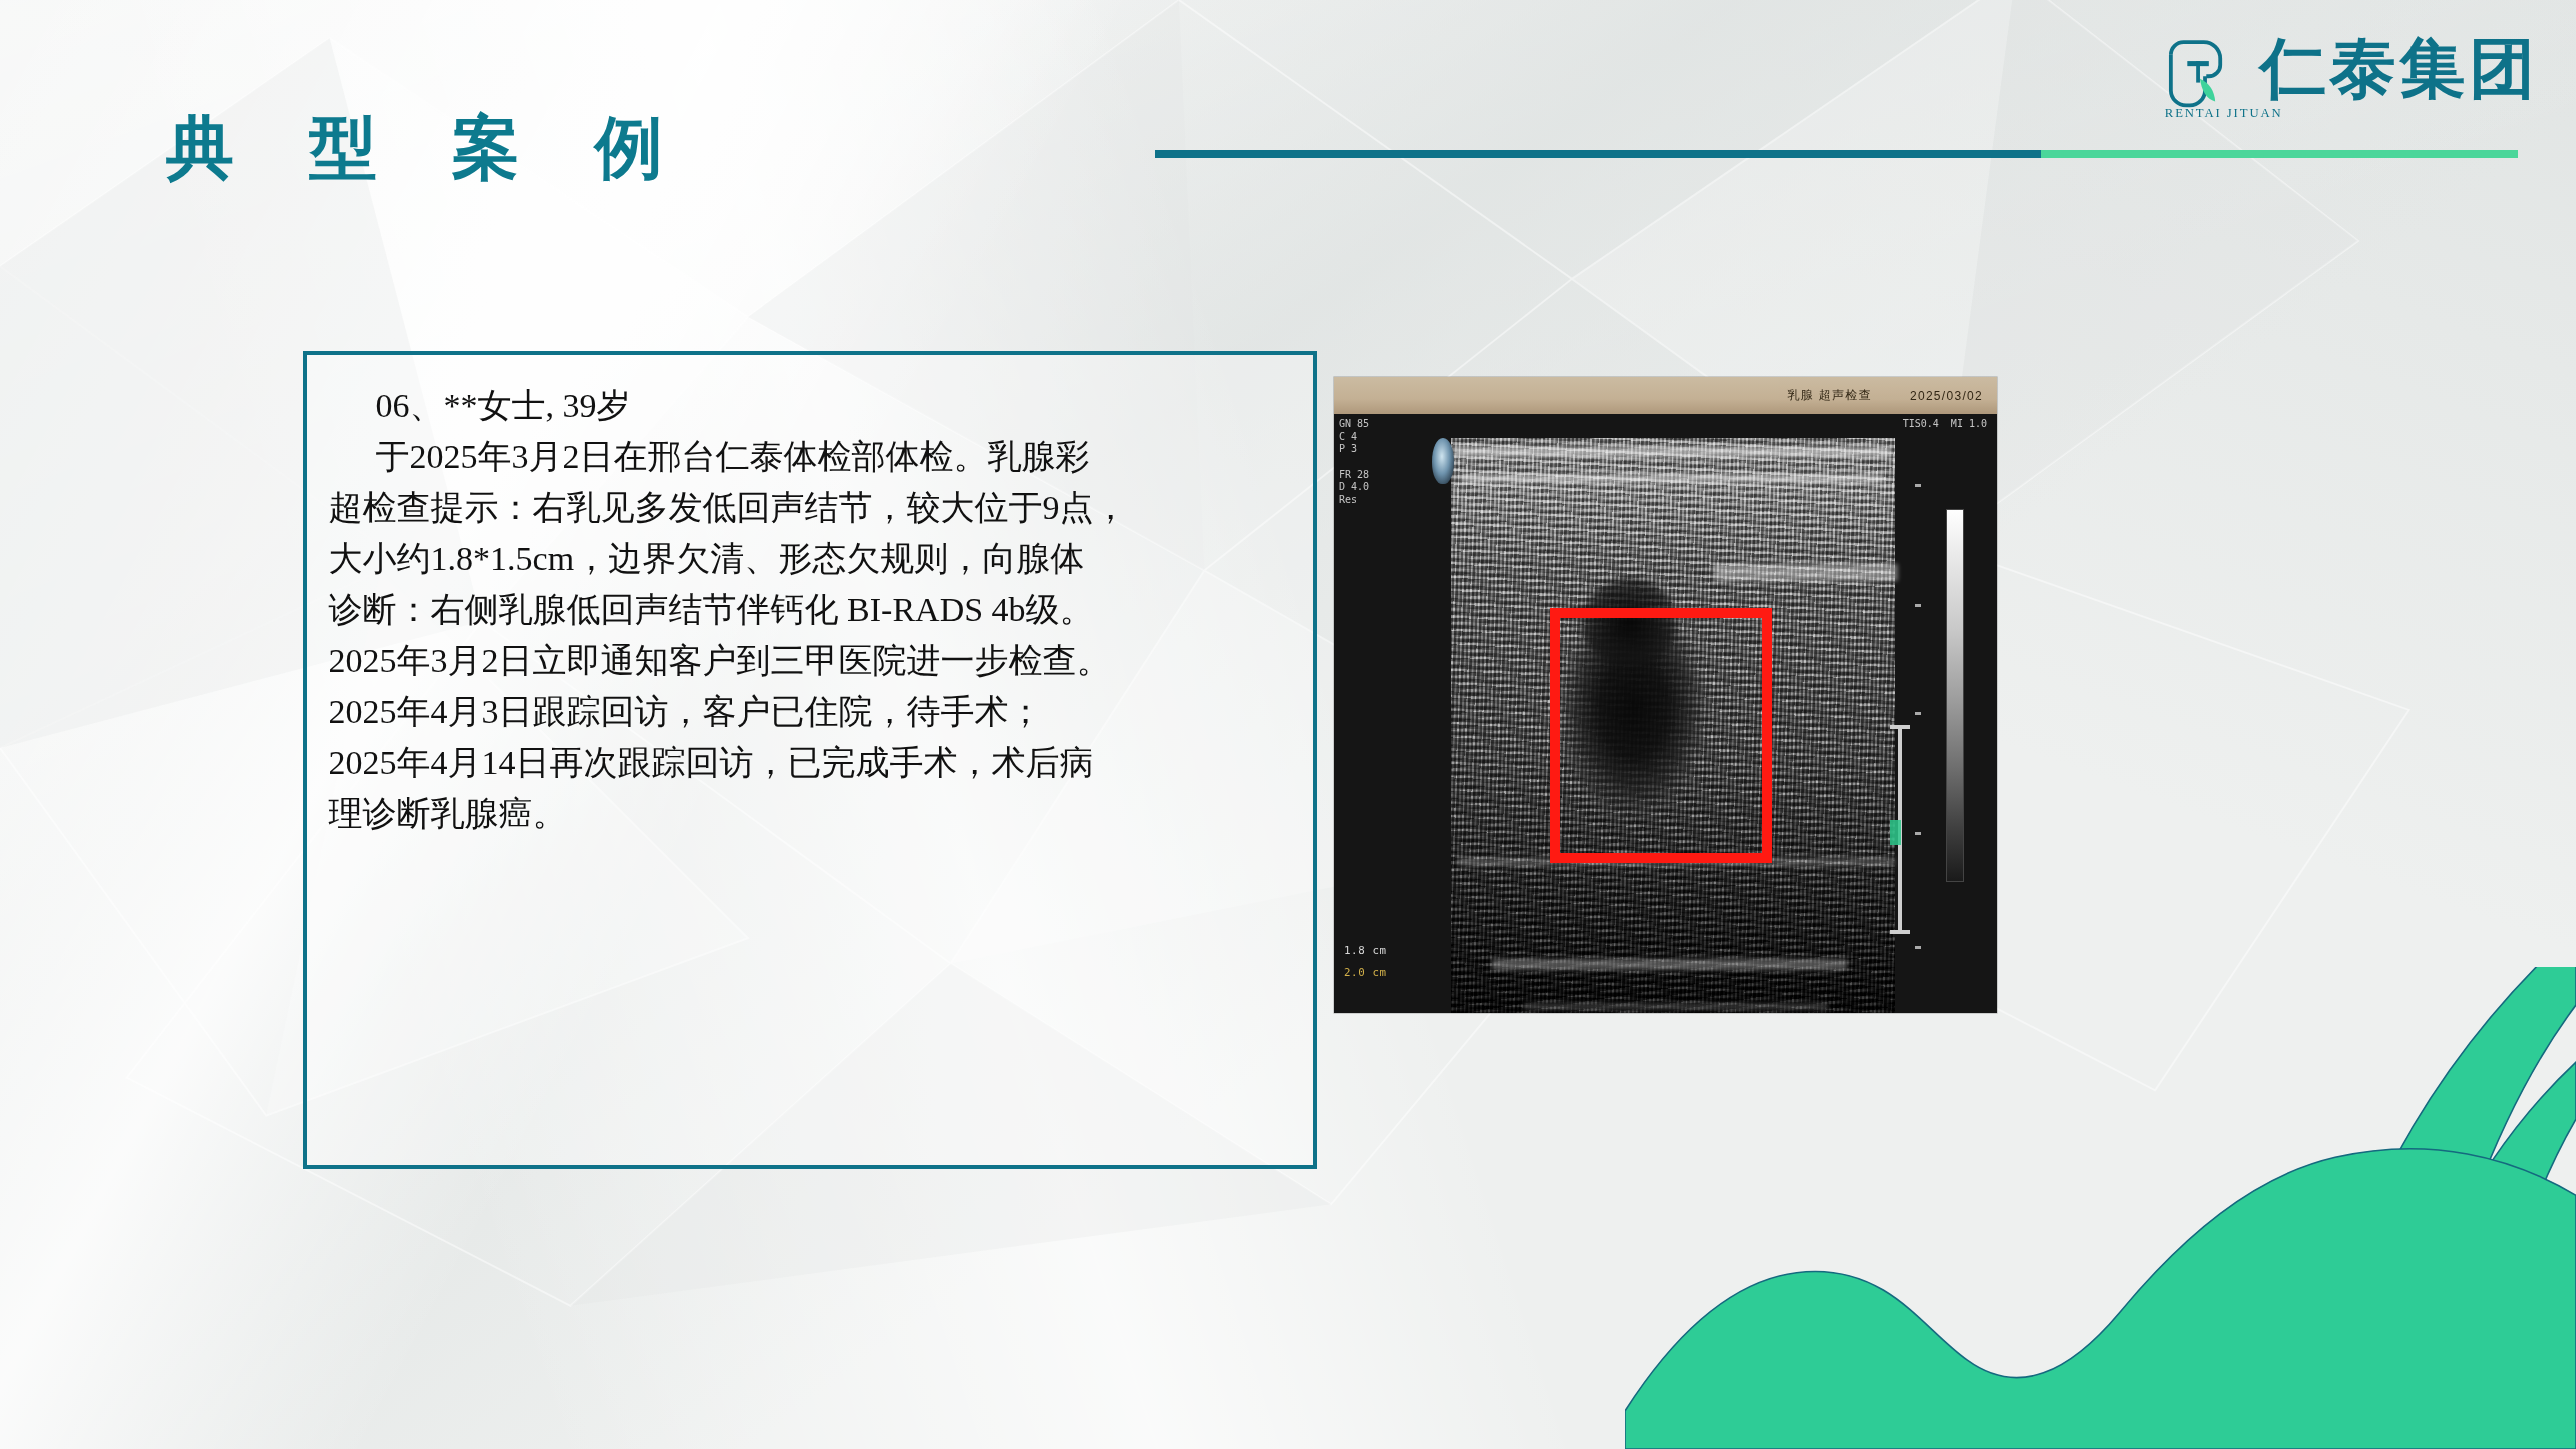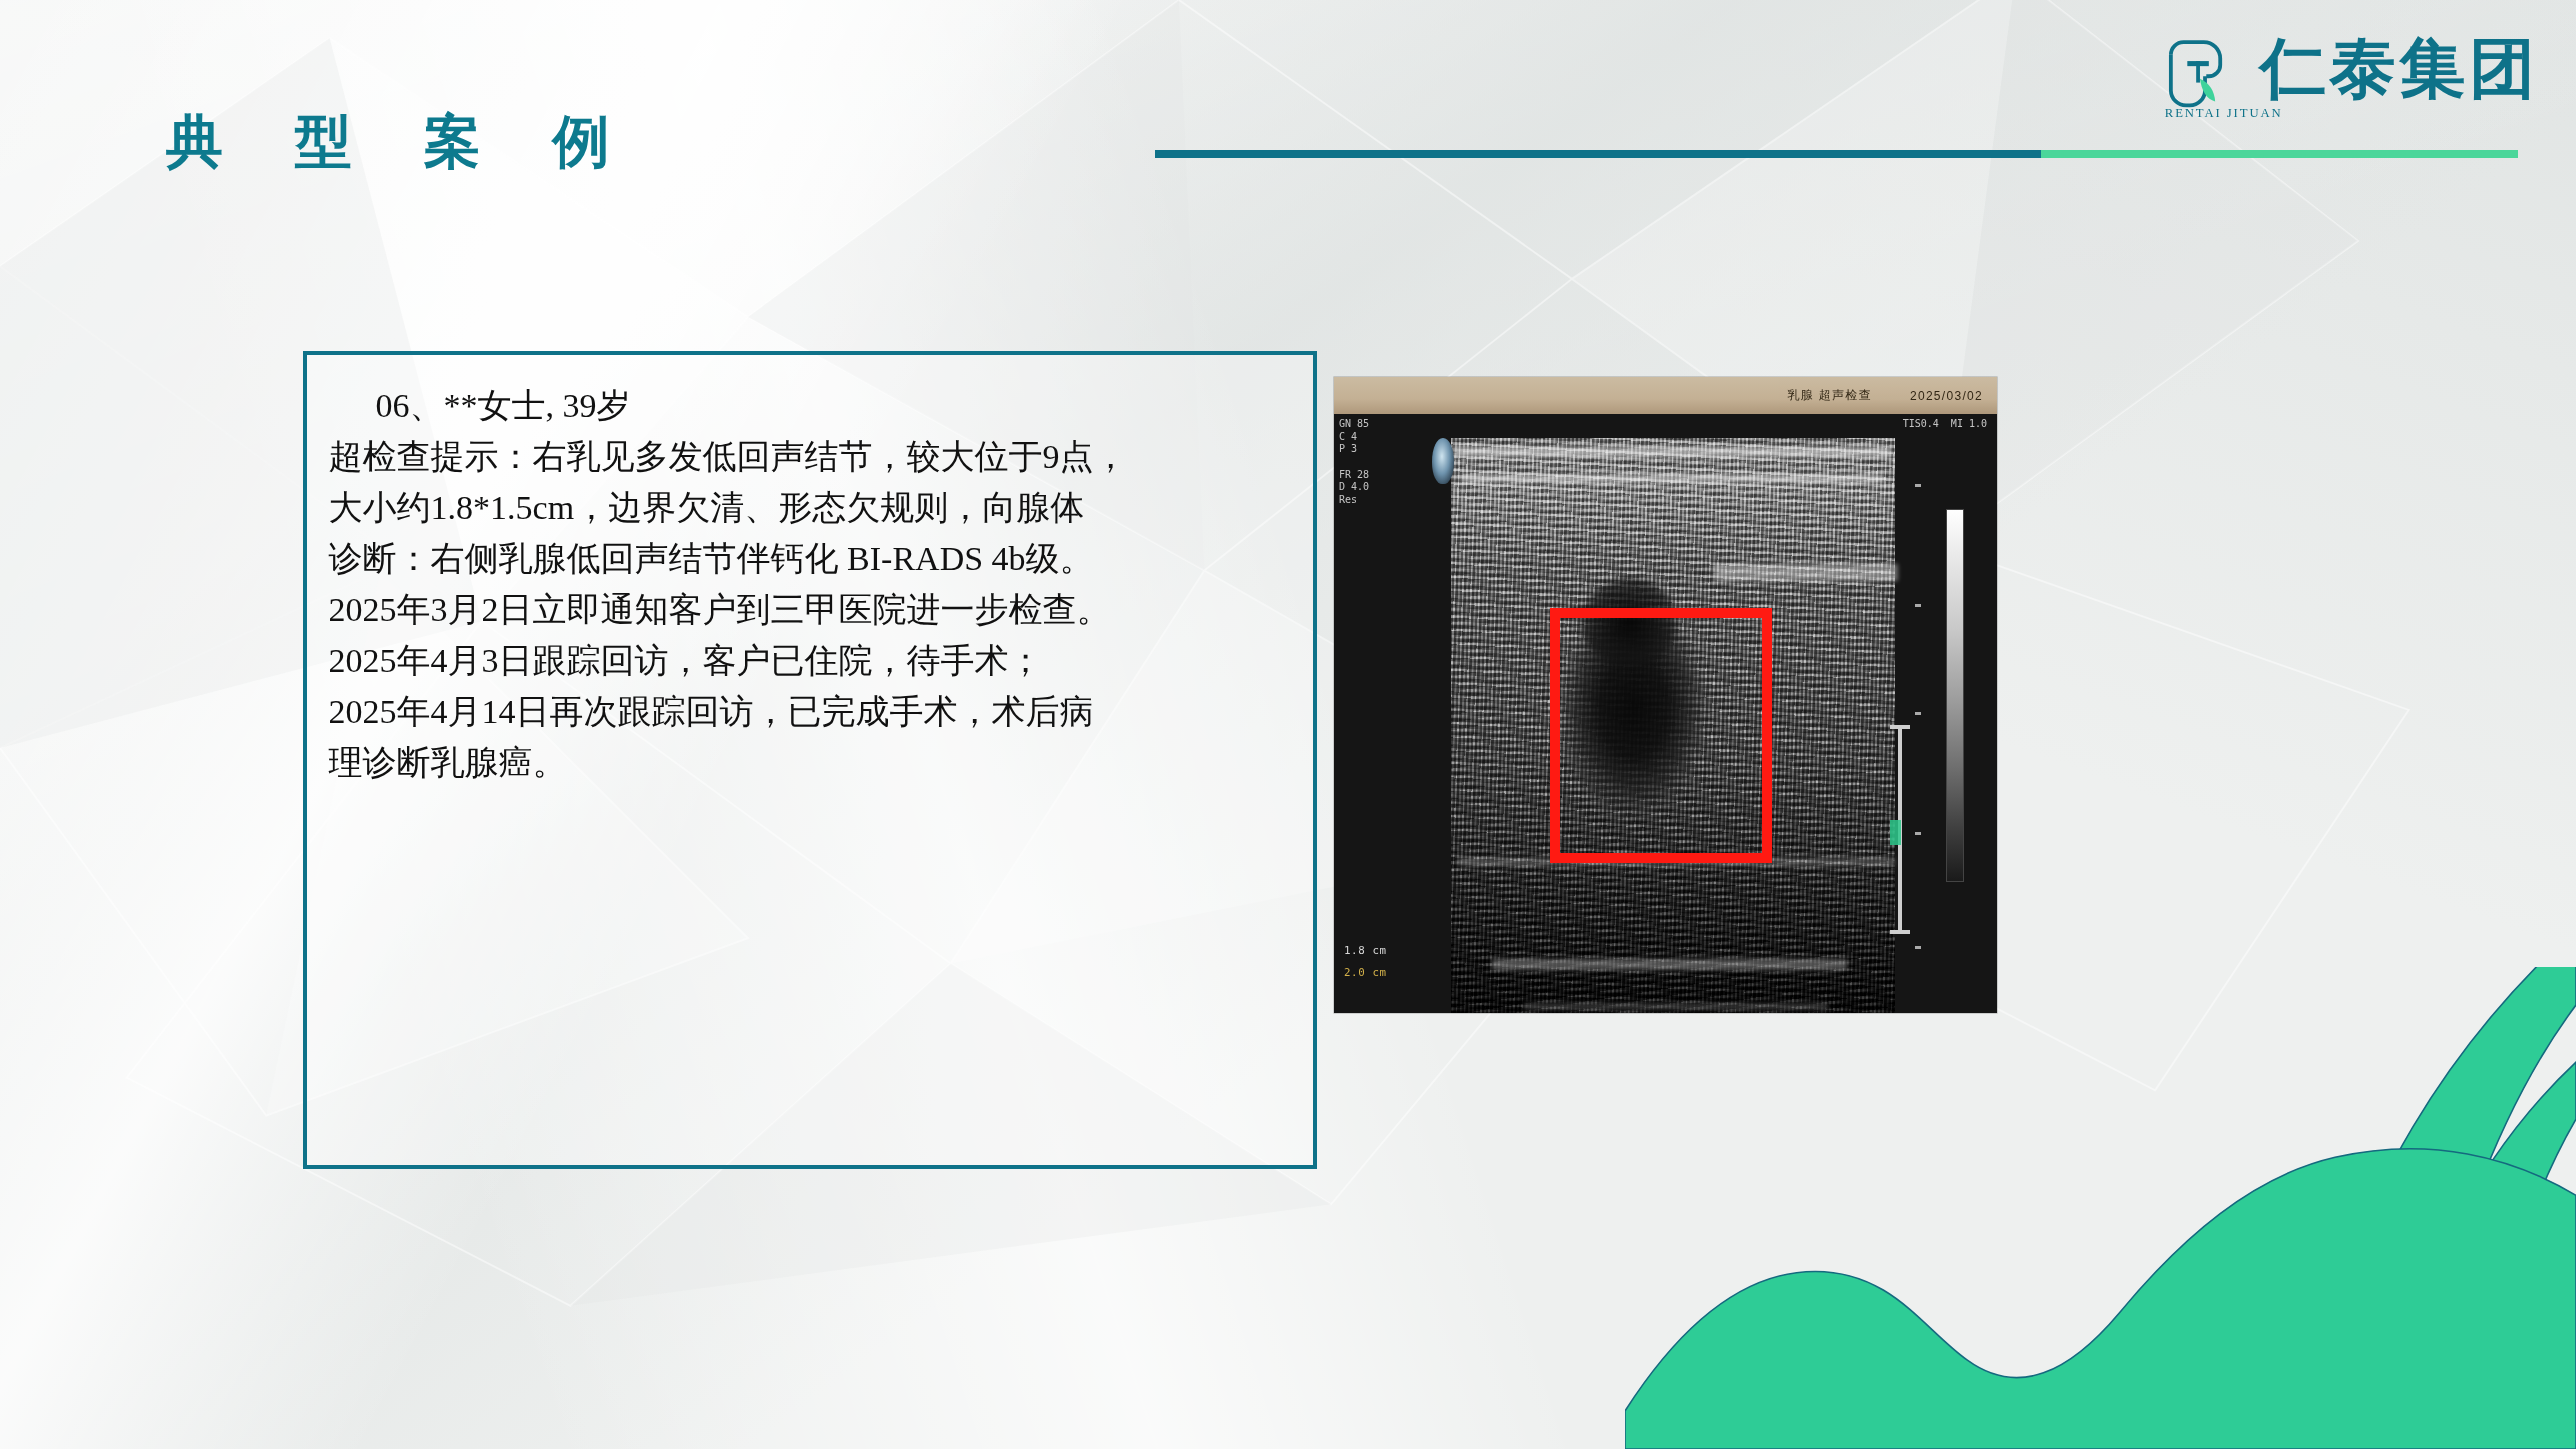--- a/index.html
+++ b/index.html
@@ -22,21 +22,21 @@
       linear-gradient(200deg, rgba(214,219,218,.55) 0%, rgba(238,240,239,0) 40%),
       #eef0ef;
     overflow:hidden;
   }
   .facet{position:absolute;pointer-events:none;}
   
   .page-title{
     position:absolute;left:166px;top:113px;
     color:#0D7A8E;
     font-weight:bold;
-    font-size:57px;
+    font-size:68px;
     letter-spacing:28px;
     font-family:"Liberation Sans","DejaVu Sans",sans-serif;
     white-space:nowrap;
     line-height:1;
   }
   .header-rule{
     position:absolute;left:1155px;top:150px;
     width:1363px;height:8.2px;
     display:flex;
   }
@@ -225,20 +225,21 @@
         <path d="M60 72 q22 10 24 36 q-20 -6 -24 -36 z" fill="#3FD39B"></path>
       </svg>
       <div class="logo-sub">RENTAI JITUAN</div>
     </div>
     <div class="logo-word">仁泰集团</div>
   </div>
 
   <div class="case-box">
     <div class="case-text">
       <p class="indent">06、**女士, 39岁</p>
+      <p class="indent">于2025年3月2日在邢台仁泰体检部体检。乳腺彩</p>
       <p>超检查提示：右乳见多发低回声结节，较大位于9点，</p>
       <p>大小约1.8*1.5cm，边界欠清、形态欠规则，向腺体</p>
       <p>诊断：右侧乳腺低回声结节伴钙化 BI-RADS 4b级。</p>
       <p>2025年3月2日立即通知客户到三甲医院进一步检查。</p>
       <p>2025年4月3日跟踪回访，客户已住院，待手术；</p>
       <p>2025年4月14日再次跟踪回访，已完成手术，术后病</p>
       <p>理诊断乳腺癌。</p>
     </div>
   </div>
 

